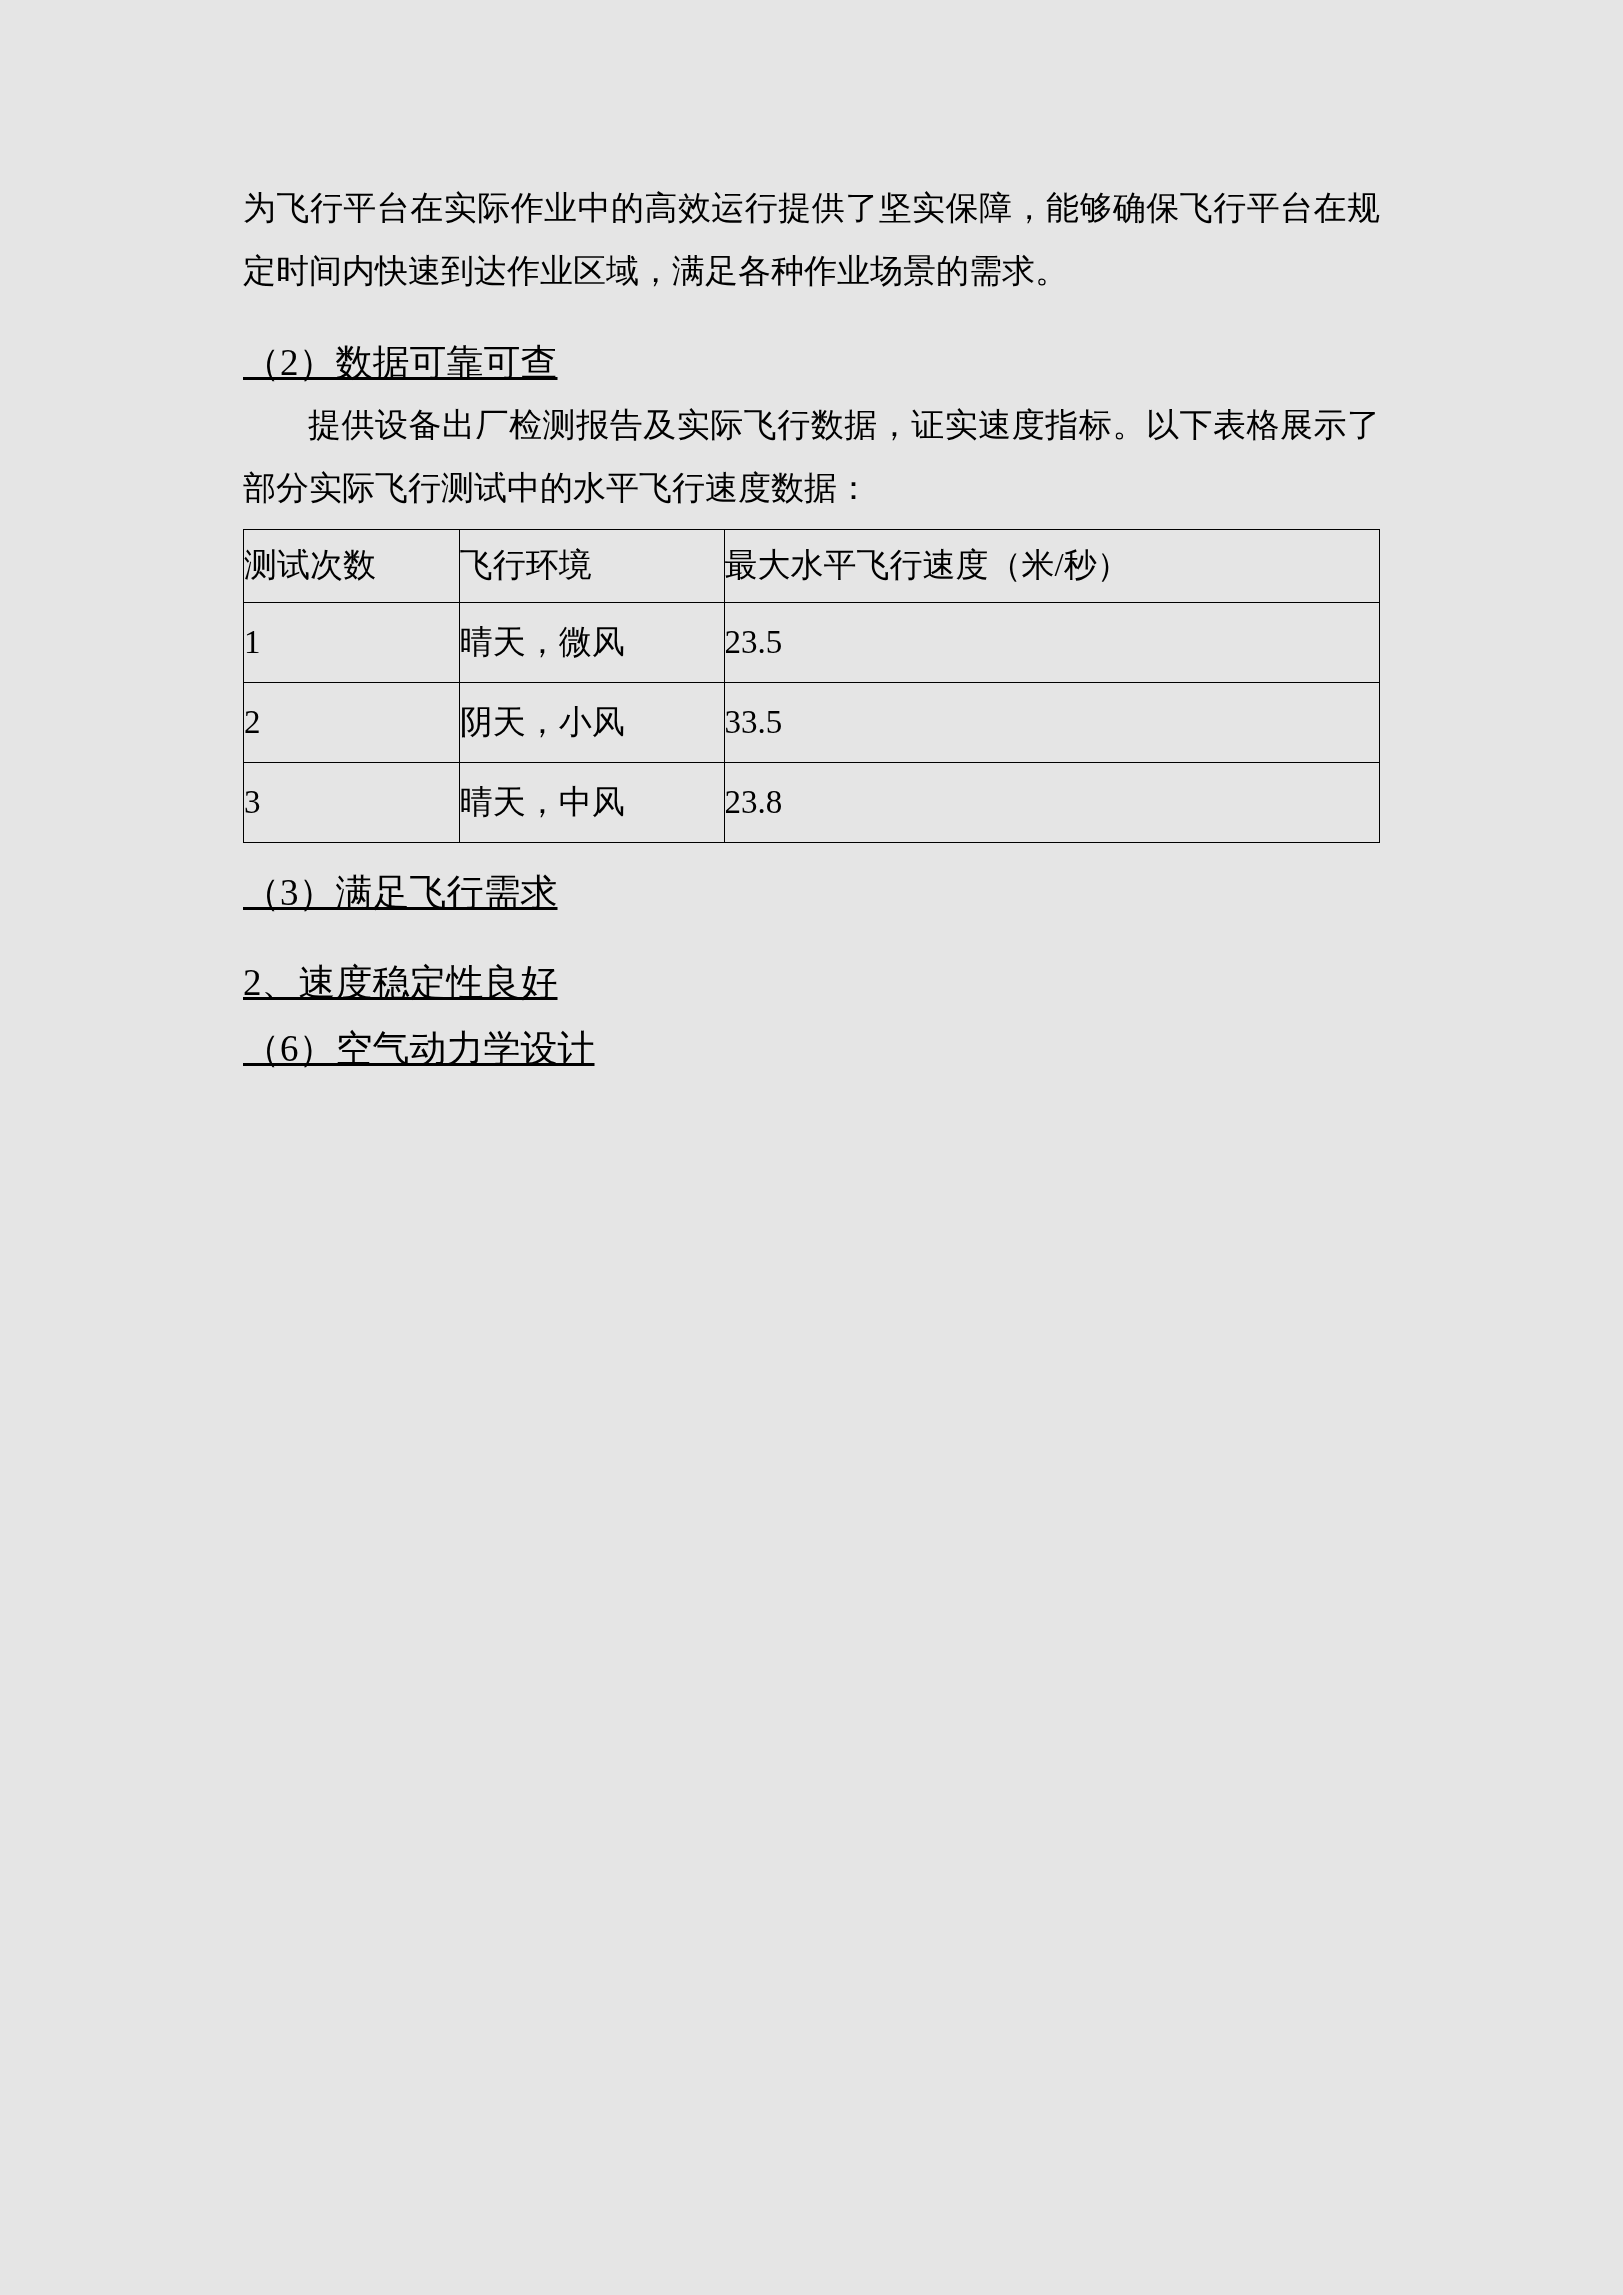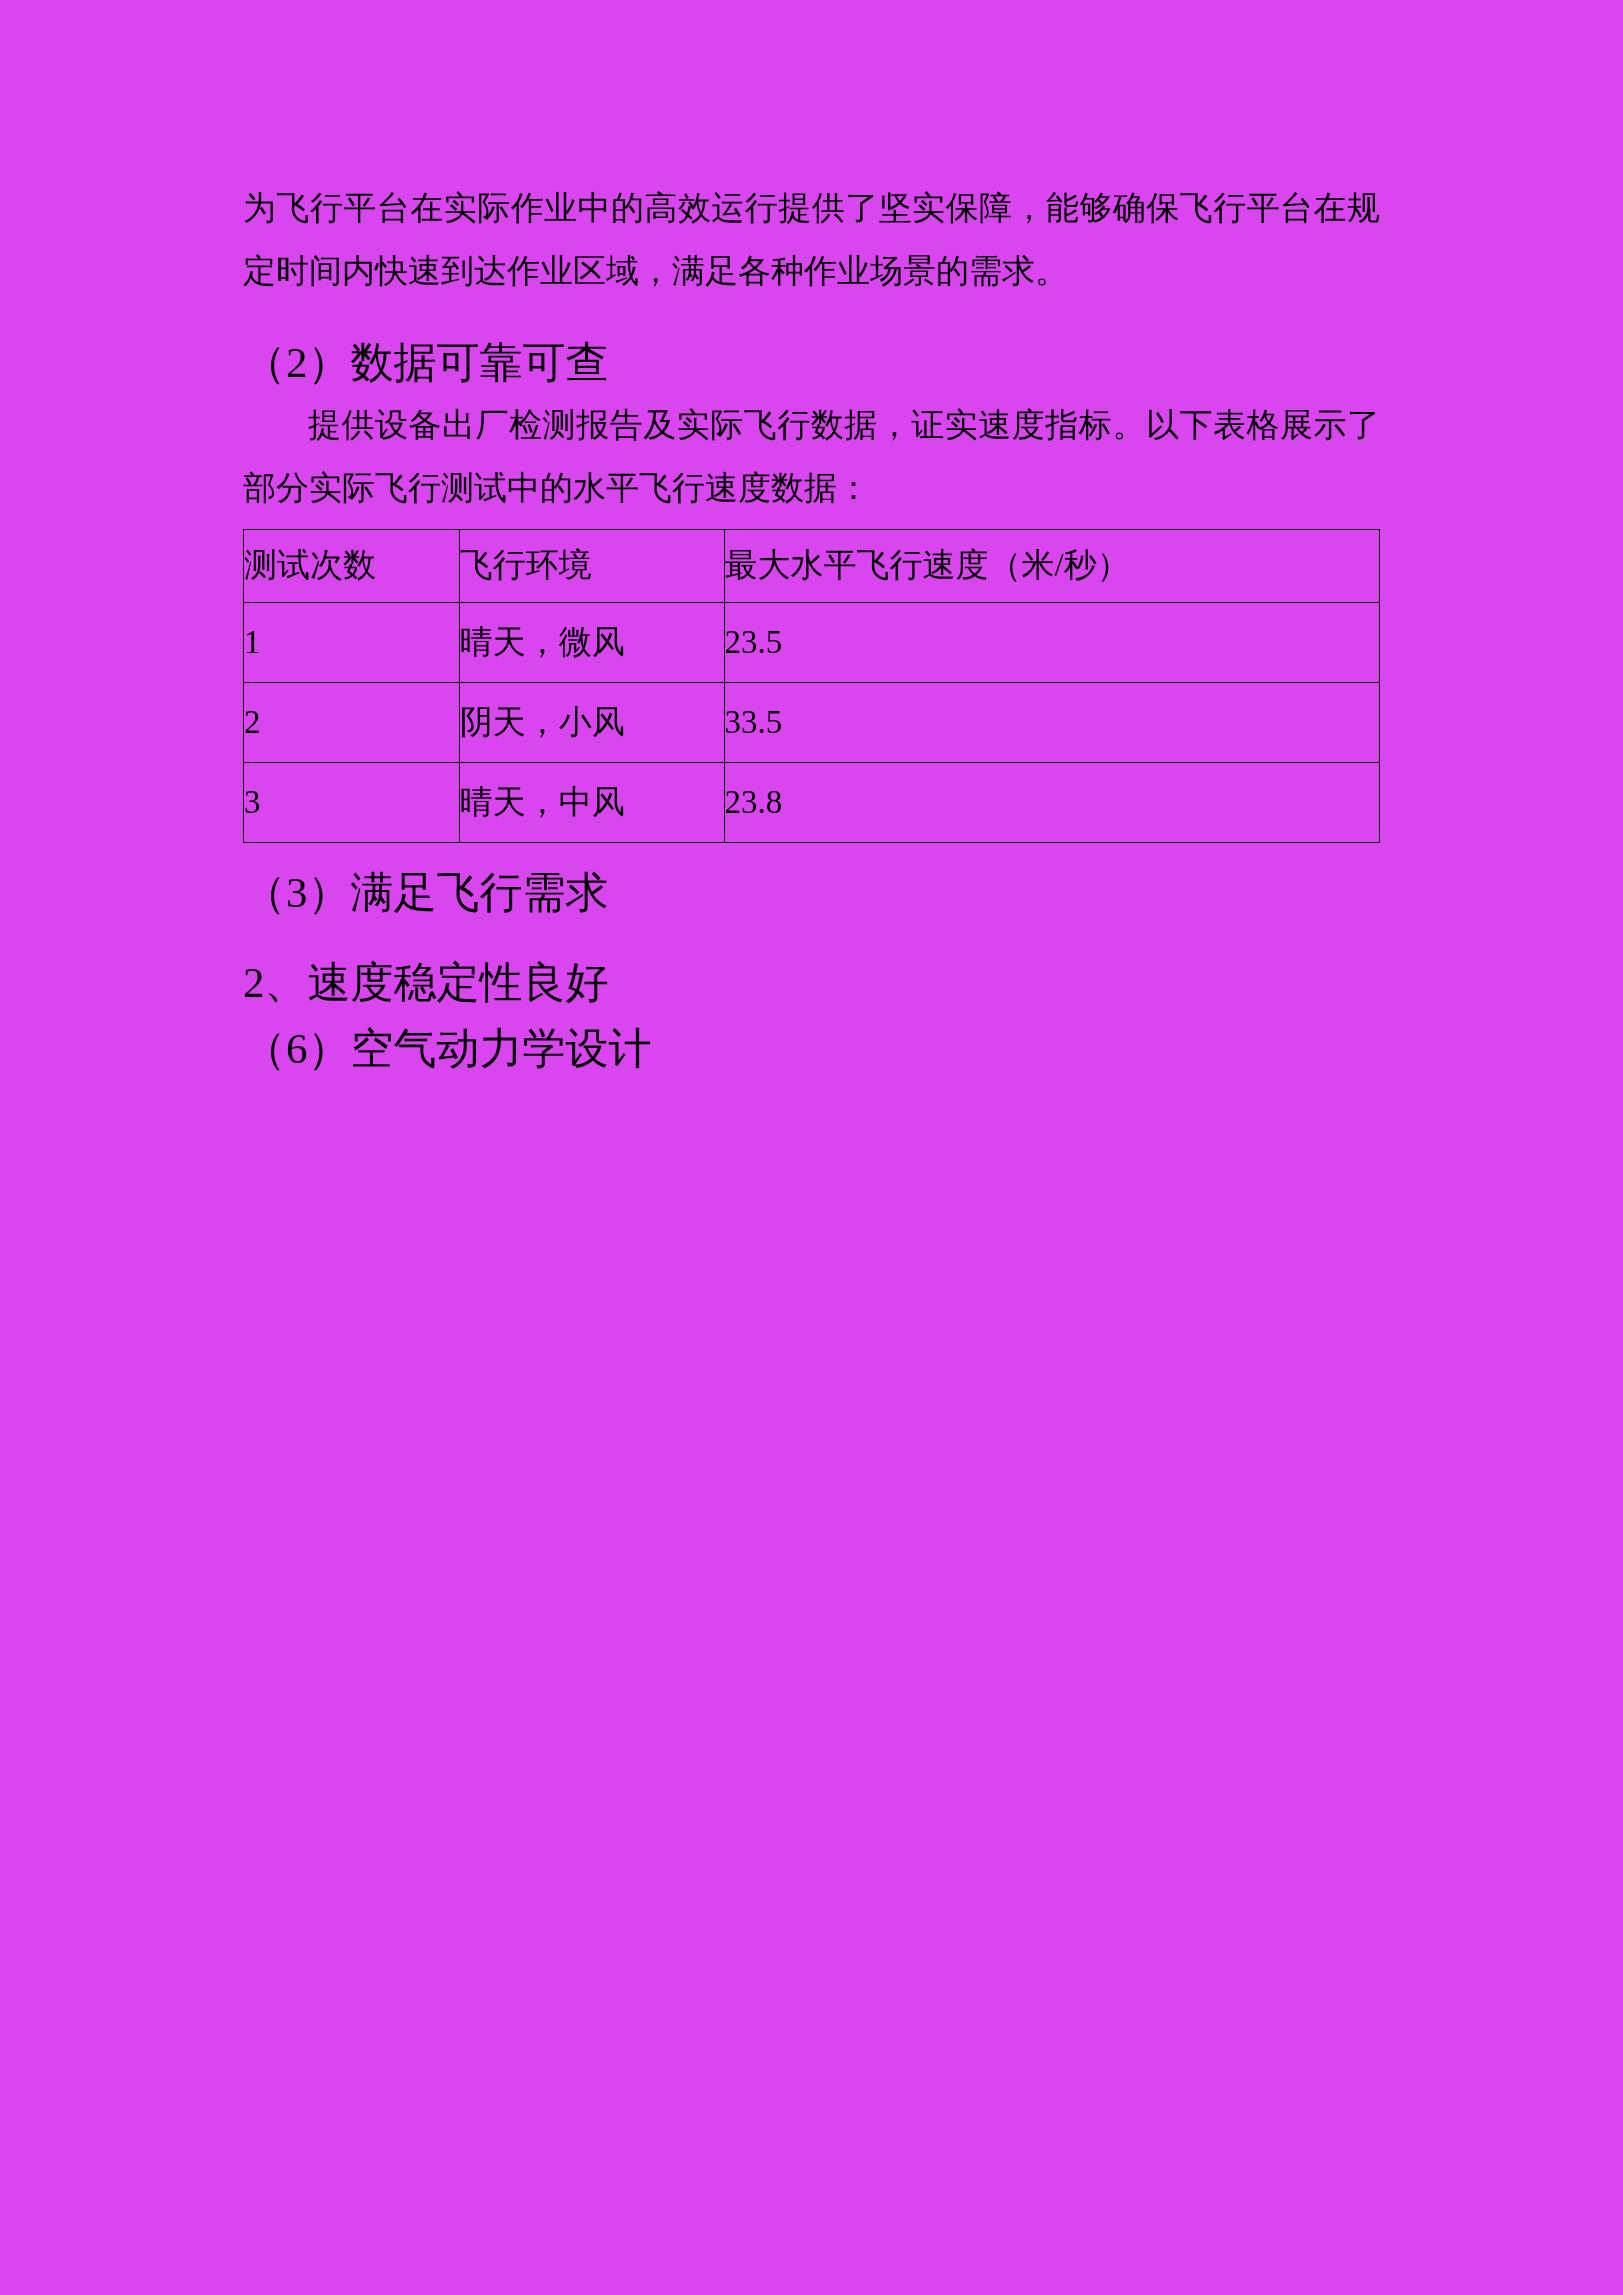--- a/index.html
+++ b/index.html
@@ -11,38 +11,39 @@
     width: 1623px;
     height: 2295px;
     font-family: "Liberation Serif", "DejaVu Serif", serif;
     color: #000000;
   }
   .page {
     box-sizing: border-box;
     width: 1623px;
     height: 2295px;
     padding: 177px 243px 131px 243px;
-    background: #d946ef;
+    background: #e5e5e5;
     overflow: hidden;
   }
   .para {
     font-size: 33px;
     line-height: 63px;
     text-align: justify;
     margin: 0;
     word-break: break-all;
   }
   .para.indent {
     text-indent: 65px;
   }
   .heading {
-    font-size: 43px;
+    font-size: 37px;
     line-height: 63px;
     margin: 27.5px 0 0 0;
     font-weight: normal;
+    text-decoration: underline;
   }
   .heading.tight {
     margin-top: 2.6px;
   }
   table.data-table {
     border-collapse: collapse;
     width: 100%;
     table-layout: fixed;
     margin: 9.2px 0 18.3px 0;
   }

